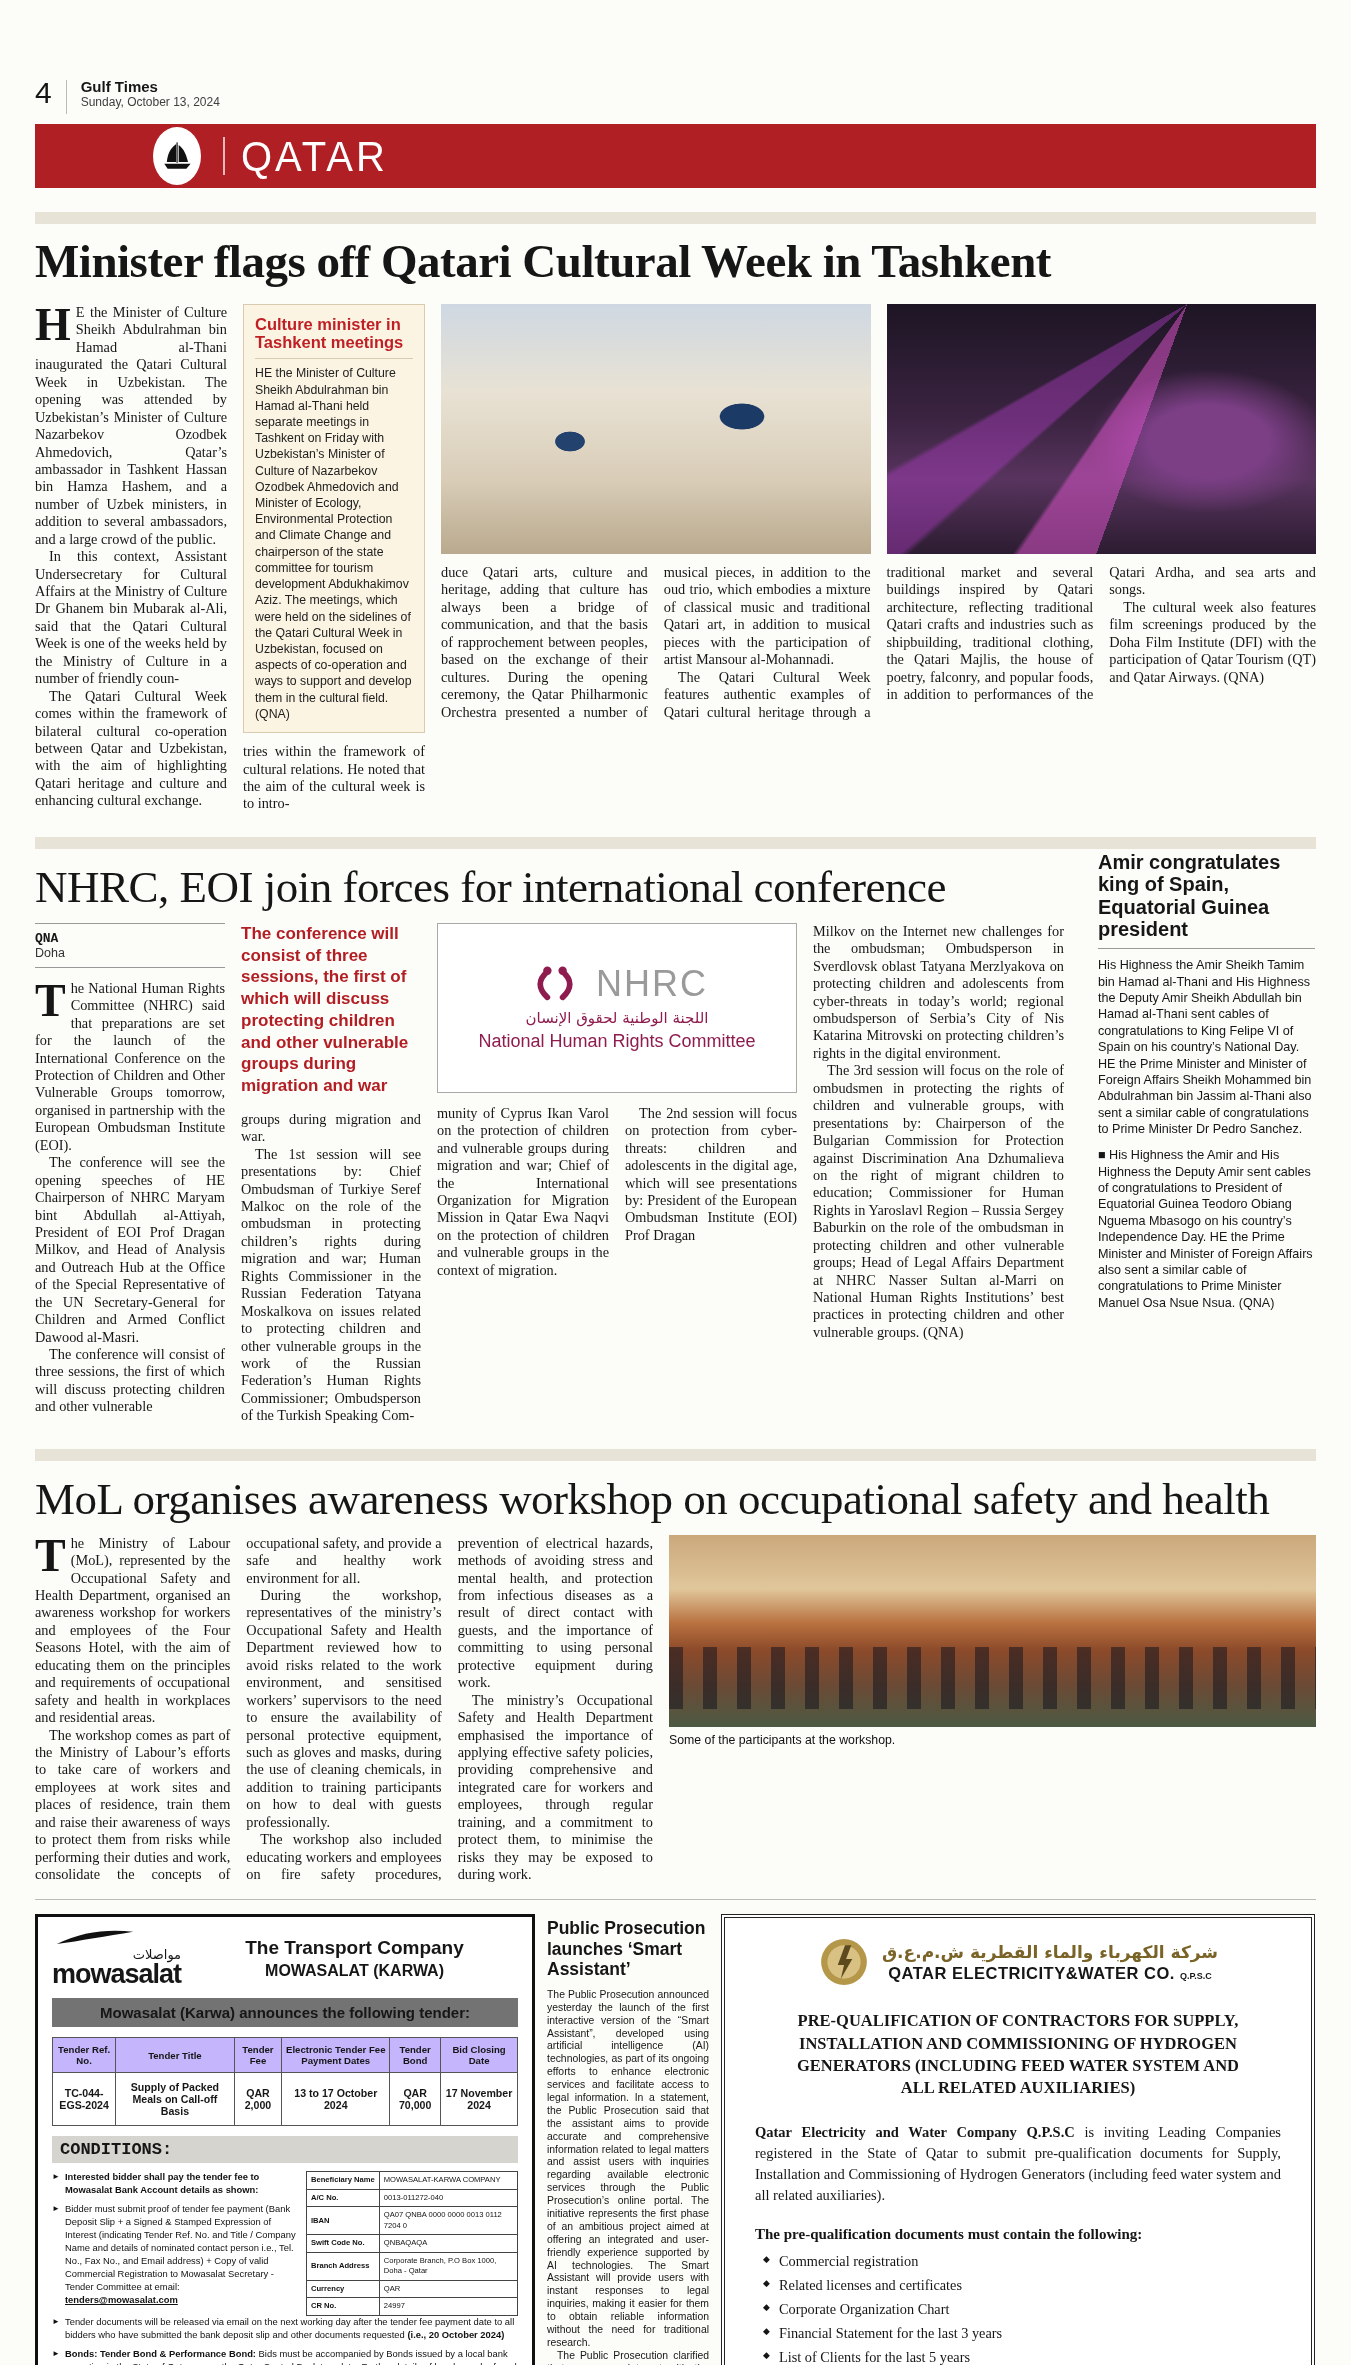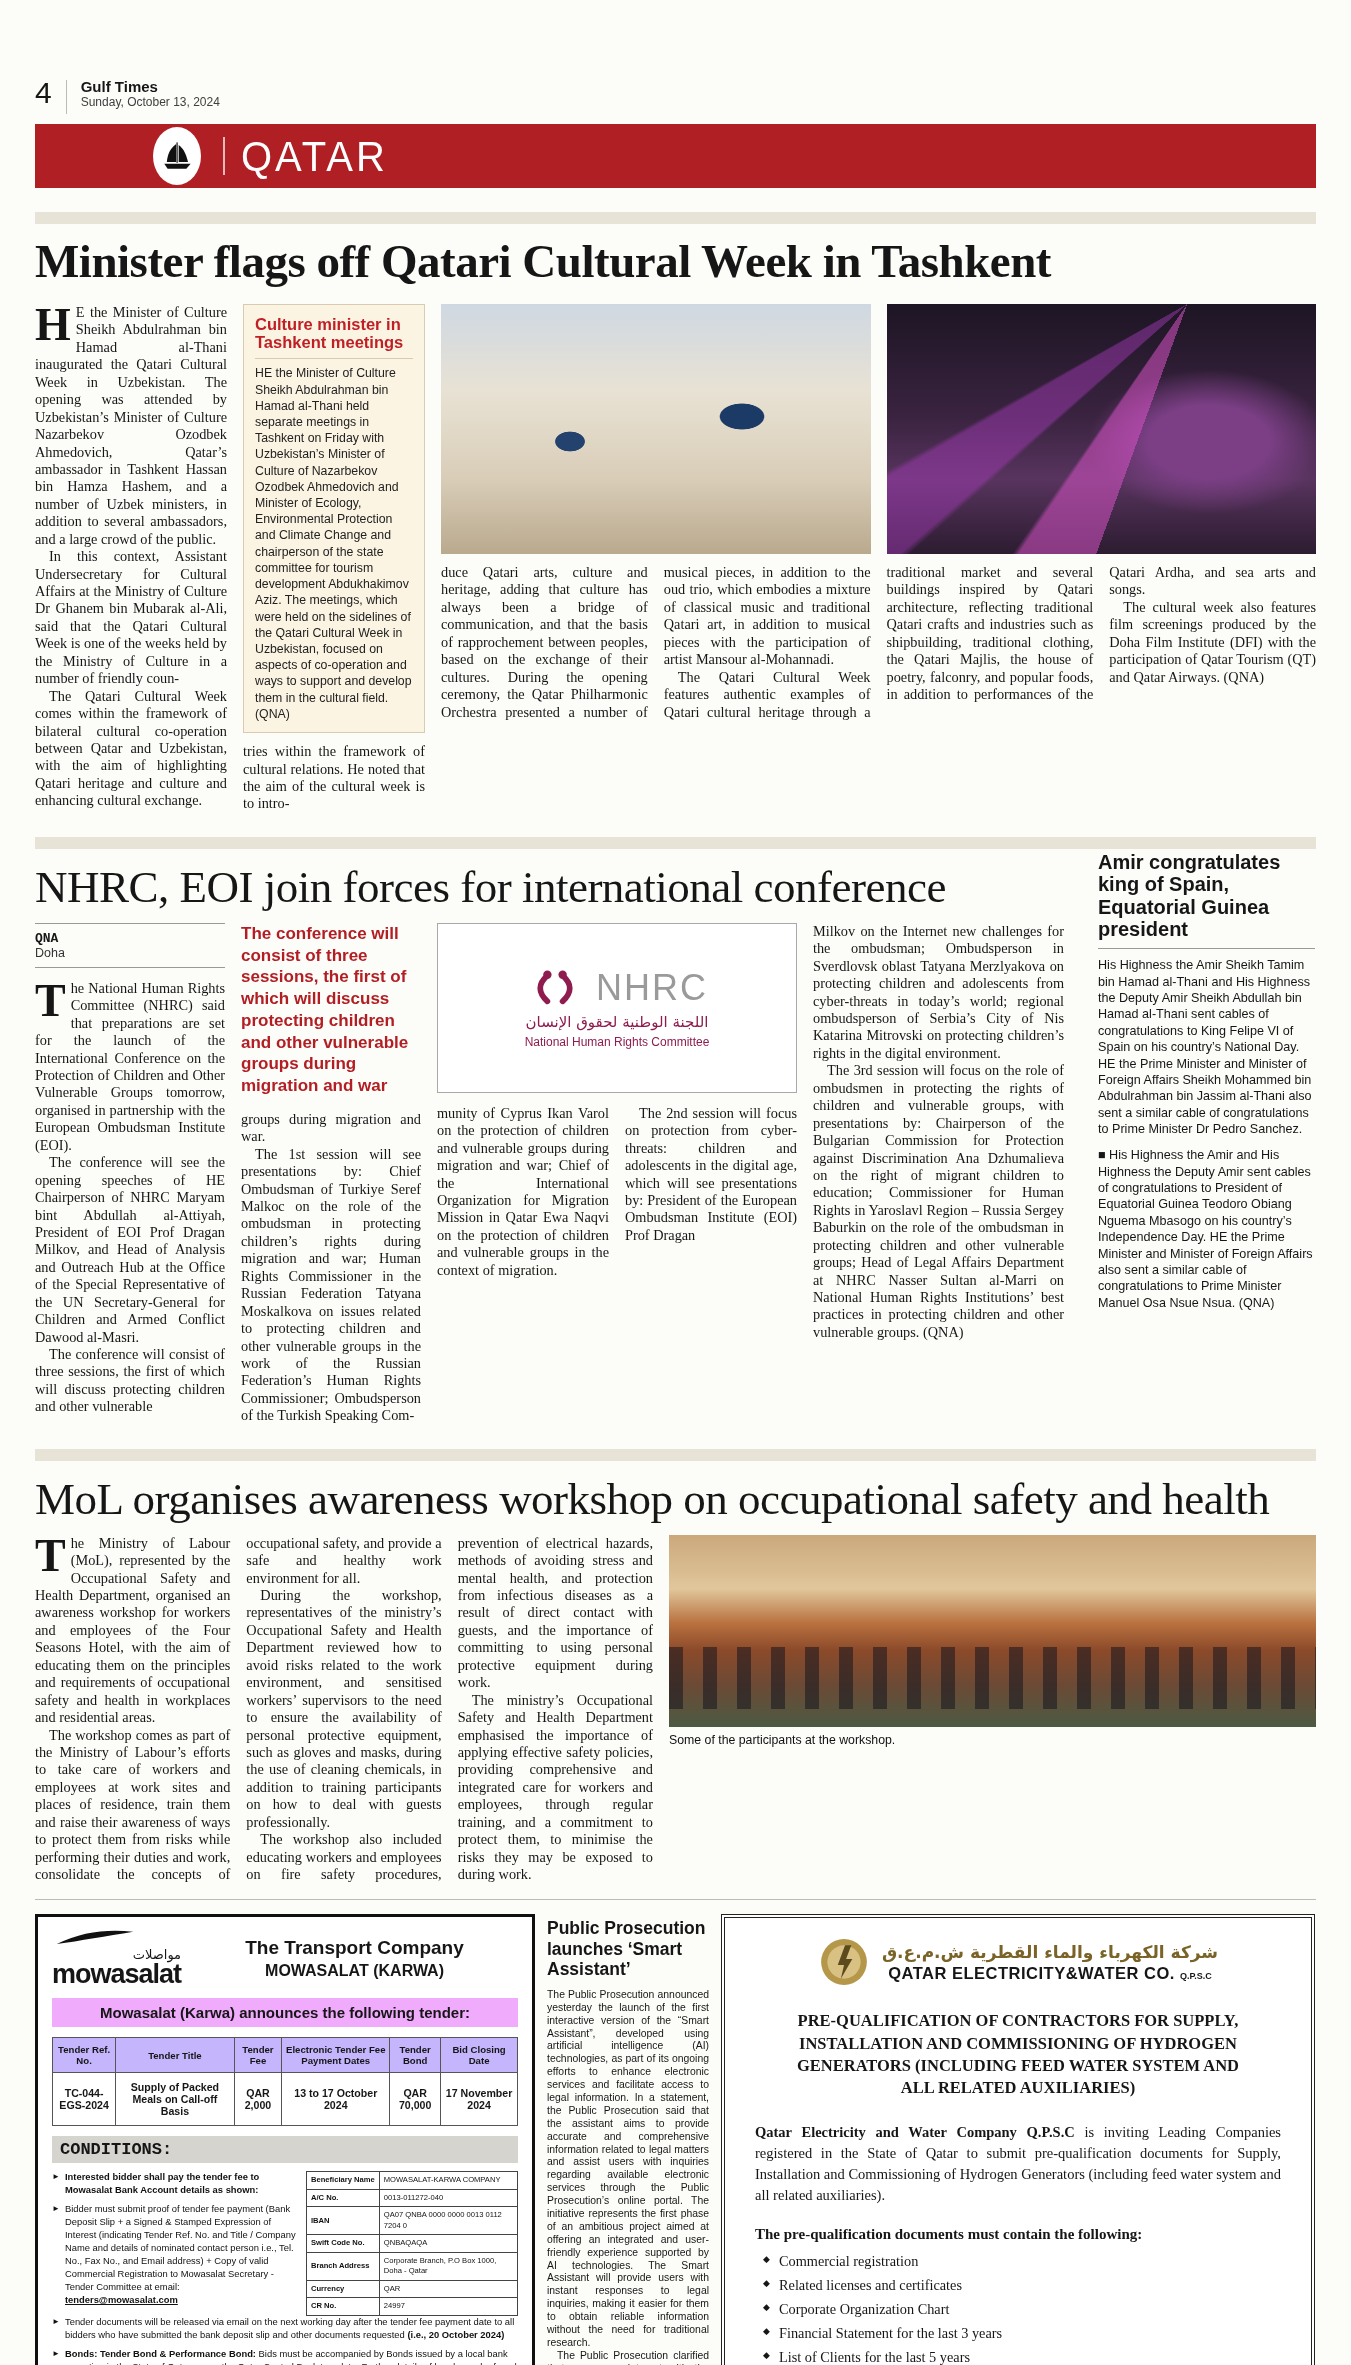--- a/index.html
+++ b/index.html
@@ -44,21 +44,21 @@
   .a2-wrap{display:grid;grid-template-columns:1043px 217px;gap:20px;margin-top:0;}
   .a2-grid{display:grid;grid-template-columns:190px 180px 360px 251px;gap:16px;}
   .byline{border-top:1px solid #999;border-bottom:1px solid #999;padding:7px 0;margin-bottom:12px;}
   .byline .ag{font-family:Liberation Mono, monospace;font-weight:bold;font-size:13px;}
   .byline .ct{font-family:"Liberation Sans",sans-serif;font-size:12.5px;color:#333;}
   .pullq{font-family:"Liberation Sans",sans-serif;color:#b21e23;font-weight:bold;font-size:17px;line-height:1.28;margin-bottom:14px;}
   .nhrc-box{border:1px solid #a9a9a9;background:#fff;height:168px;display:flex;flex-direction:column;align-items:center;justify-content:center;gap:4px;margin-bottom:12px;}
   .nhrc-top{display:flex;align-items:center;gap:12px;}
   .nhrc-abbr{font-family:"Liberation Sans",sans-serif;font-size:36px;color:#9a9a9a;letter-spacing:2px;}
   .nhrc-ar{font-family:"DejaVu Sans",sans-serif;color:#8e1c4e;font-size:15px;}
-  .nhrc-en{font-family:"Liberation Sans",sans-serif;color:#8e1c4e;font-size:12px;}
+  .nhrc-en{font-family:"Liberation Sans",sans-serif;color:#8e1c4e;font-size:18px;}
   .twocol{column-count:2;column-gap:16px;}
   .amir h3{margin:2px 0 8px 0;font-family:"Liberation Sans",sans-serif;font-size:20px;line-height:1.12;}
   .amir .rule{border-top:1px solid #999;margin-bottom:8px;}
   .amir p{margin:0 0 10px 0;font-family:"Liberation Sans",sans-serif;font-size:12.6px;line-height:1.3;text-align:left;}
   
   .a3-grid{display:grid;grid-template-columns:618px 1fr;gap:16px;}
   .threecol{column-count:3;column-gap:16px;}
   .photo-workshop{height:192px;background:
      repeating-linear-gradient(90deg,rgba(20,20,30,.55) 0 14px,transparent 14px 34px) 0 112px/100% 62px no-repeat,
      linear-gradient(180deg,#caa87c 0%,#e0c79b 28%,#b9713f 46%,#8c4a2a 60%,#6c4a35 78%,#4c5a43 100%);}
@@ -66,21 +66,21 @@
   
   .ads-rule{border-top:1px solid #bbb;margin-top:16px;}
   .ads{display:grid;grid-template-columns:500px 162px 594px;gap:12px;margin-top:14px;}
   .mow-box{border:3px solid #101010;padding:12px 14px;background:#fff;}
   .mow-head{display:flex;align-items:center;gap:10px;}
   .mow-logo{line-height:1;}
   .mow-ar{font-family:"DejaVu Sans",sans-serif;font-size:13px;text-align:right;}
   .mow-en{font-family:"Liberation Sans",sans-serif;font-size:27px;font-weight:bold;letter-spacing:-1px;}
   .mow-co{flex:1;text-align:center;font-family:"Liberation Sans",sans-serif;font-weight:bold;}
   .mow-co .l1{font-size:19px;} .mow-co .l2{font-size:16px;margin-top:3px;}
-  .mow-bar{background:#f0abfc;text-align:center;font-family:"Liberation Sans",sans-serif;font-weight:bold;font-size:15px;padding:6px 2px;margin:10px 0;}
+  .mow-bar{background:#737373;text-align:center;font-family:"Liberation Sans",sans-serif;font-weight:bold;font-size:15px;padding:6px 2px;margin:10px 0;}
   table.tender{width:100%;border-collapse:collapse;font-family:"Liberation Sans",sans-serif;}
   table.tender th{background:#c4b5fd;font-size:9.6px;border:1px solid #555;padding:6px 3px;}
   table.tender td{font-size:10.6px;font-weight:bold;border:1px solid #555;padding:8px 3px;text-align:center;}
   .cond-bar{background:#d6d4cf;font-family:Liberation Mono, monospace;font-weight:bold;font-size:17px;padding:4px 8px;margin:10px 0 8px 0;}
   .cond{font-family:"Liberation Sans",sans-serif;font-size:9.4px;line-height:1.38;color:#111;}
   .cond p{margin:0 0 6px 0;padding-left:13px;position:relative;}
   .cond p .ar{position:absolute;left:0;top:0;font-size:8px;}
   .cond-top{display:flex;gap:8px;}
   .cond-top .lft{flex:1;}
   table.bank{border-collapse:collapse;font-family:"Liberation Sans",sans-serif;font-size:7.6px;width:212px;height:fit-content;}

